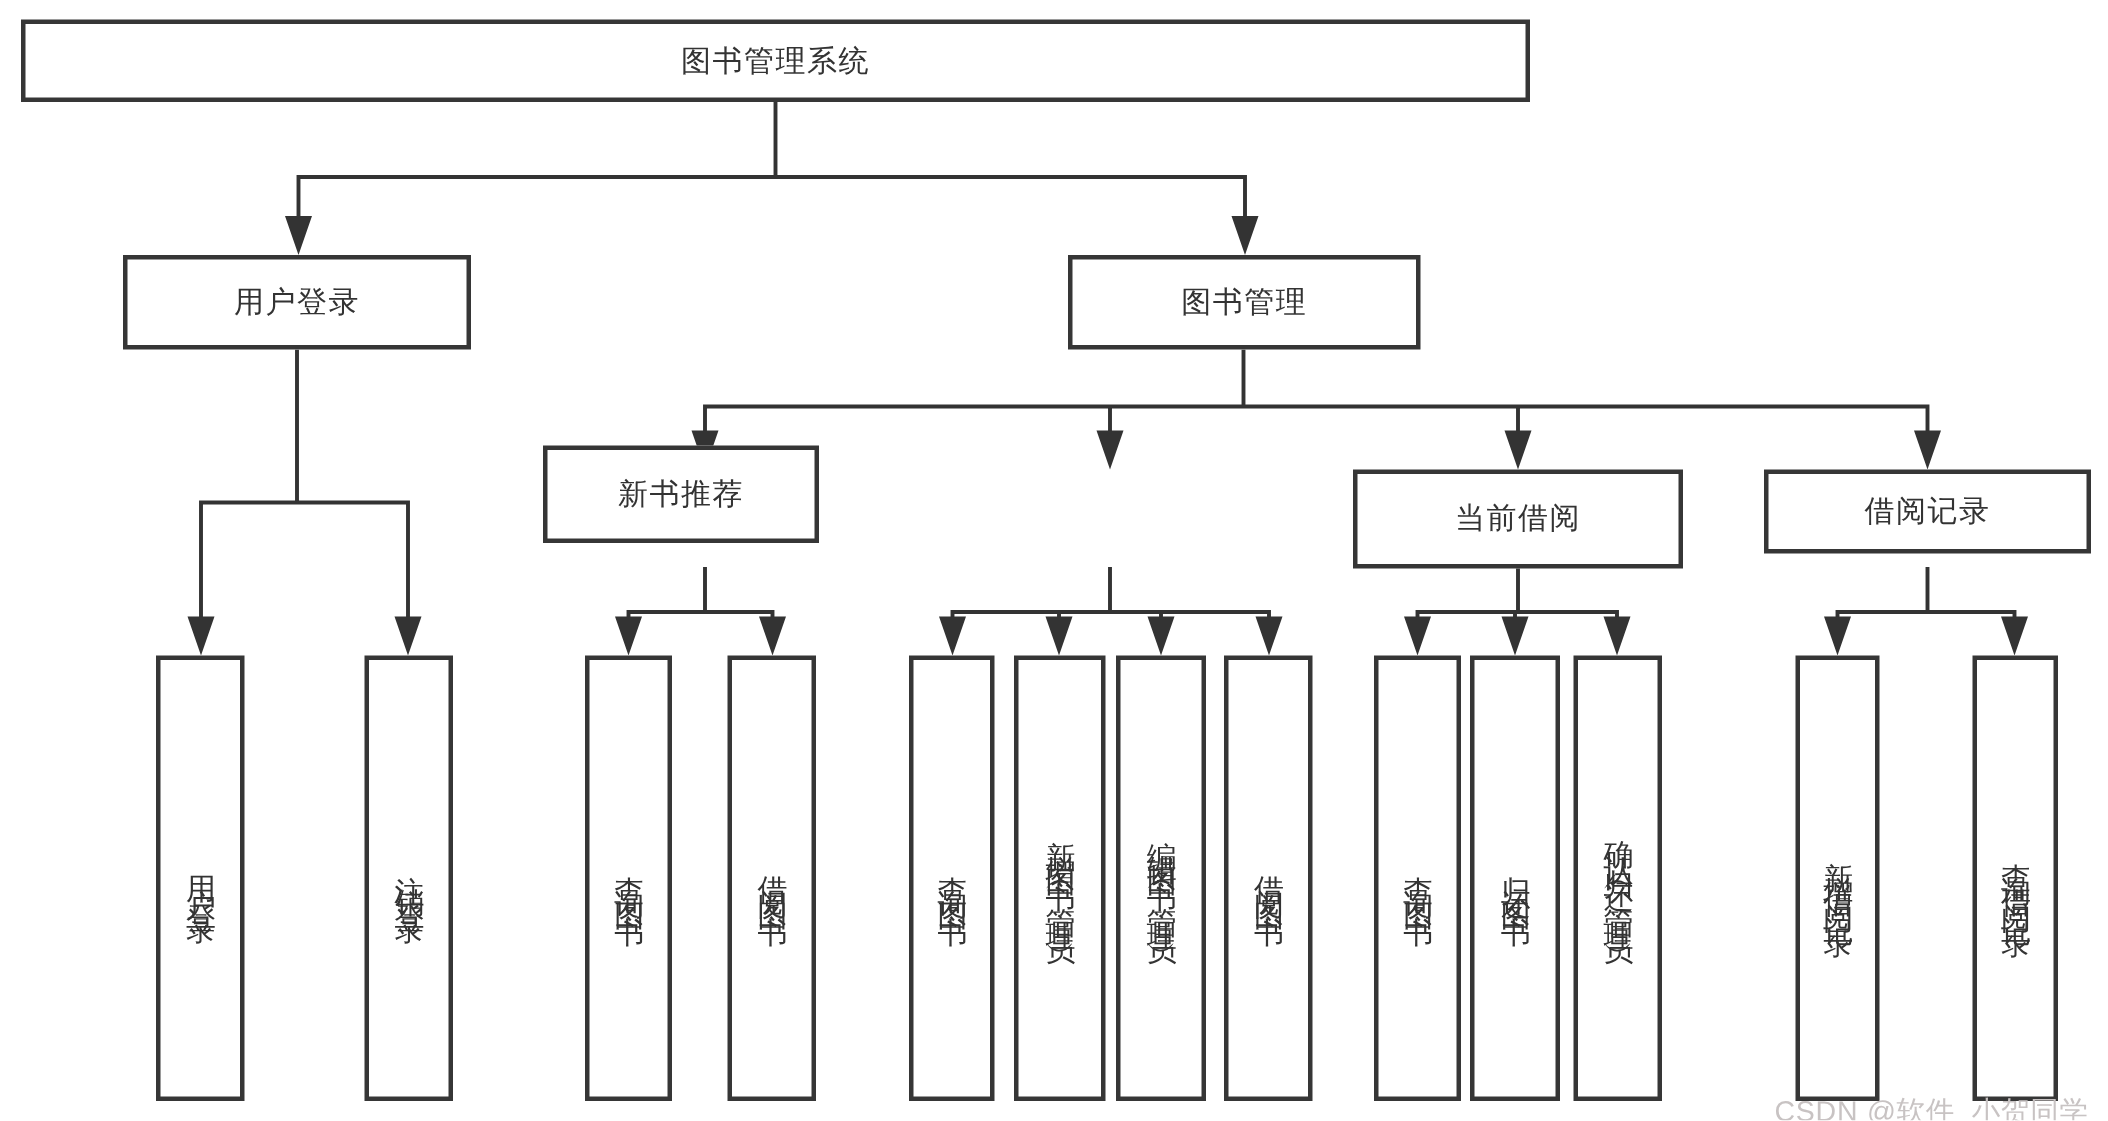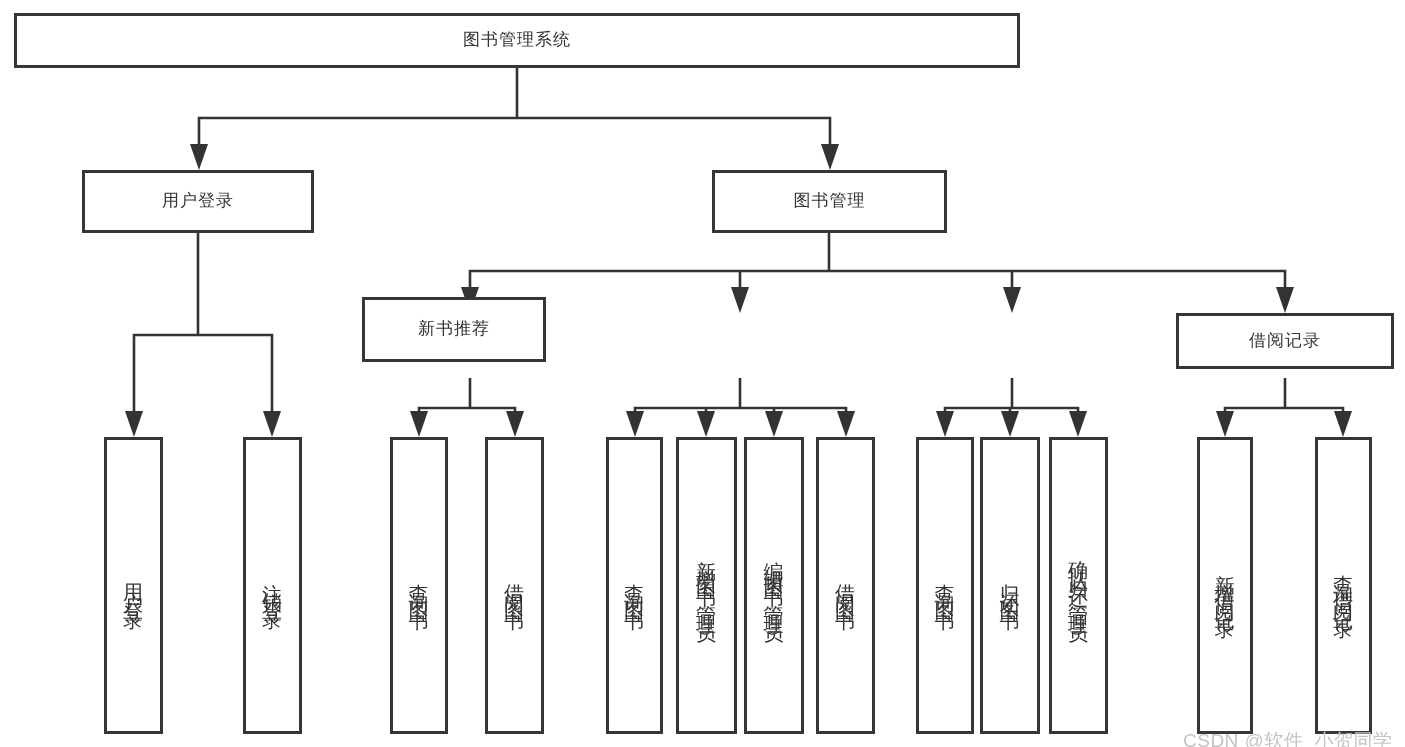--- a/index.html
+++ b/index.html
@@ -6,21 +6,21 @@
   .canvas {
     position:relative; width:1405px; height:747px; background:#ffffff;
     font-family:"Liberation Sans","DejaVu Sans",sans-serif; overflow:hidden;
   }
   .connectors { position:absolute; left:0; top:0; z-index:1; }
   .box {
     position:absolute; box-sizing:border-box; background:#ffffff;
     border:3px solid #363636; display:flex; align-items:center; justify-content:center;
     color:#333333; z-index:2;
   }
-  .box .lbl { font-size:17px; letter-spacing:1px; line-height:1.2; white-space:nowrap; }
+  .box .lbl { font-size:20px; letter-spacing:1px; line-height:1.2; white-space:nowrap; }
   .box.vert .lbl {
     writing-mode:vertical-rl; font-size:20px; letter-spacing:9px;
     line-height:1; white-space:normal;
   }
   .watermark {
     position:absolute; left:1183px; top:716px; z-index:3;
     font-size:19px; color:#c8c3c3; letter-spacing:0.5px; white-space:nowrap;margin-top:12px;
   }
 </style>
 </head>
@@ -54,20 +54,23 @@
 
   <div class="box" style="left:82px;top:170px;width:232px;height:63px">
     <span class="lbl">用户登录</span>
   </div>
   <div class="box" style="left:712px;top:170px;width:235px;height:63px">
     <span class="lbl">图书管理</span>
   </div>
 
   <div class="box" style="left:362px;top:297px;width:184px;height:65px">
     <span class="lbl">新书推荐</span>
+  </div>
+  <div class="box" style="left:902px;top:313px;width:220px;height:66px">
+    <span class="lbl">当前借阅</span>
   </div>
   <div class="box" style="left:1176px;top:313px;width:218px;height:56px">
     <span class="lbl">借阅记录</span>
   </div>
 
   <div class="box vert" style="left:104px;top:437px;width:59px;height:297px">
     <span class="lbl">用户登录</span>
   </div>
   <div class="box vert" style="left:243px;top:437px;width:59px;height:297px">
     <span class="lbl">注销登录</span>

